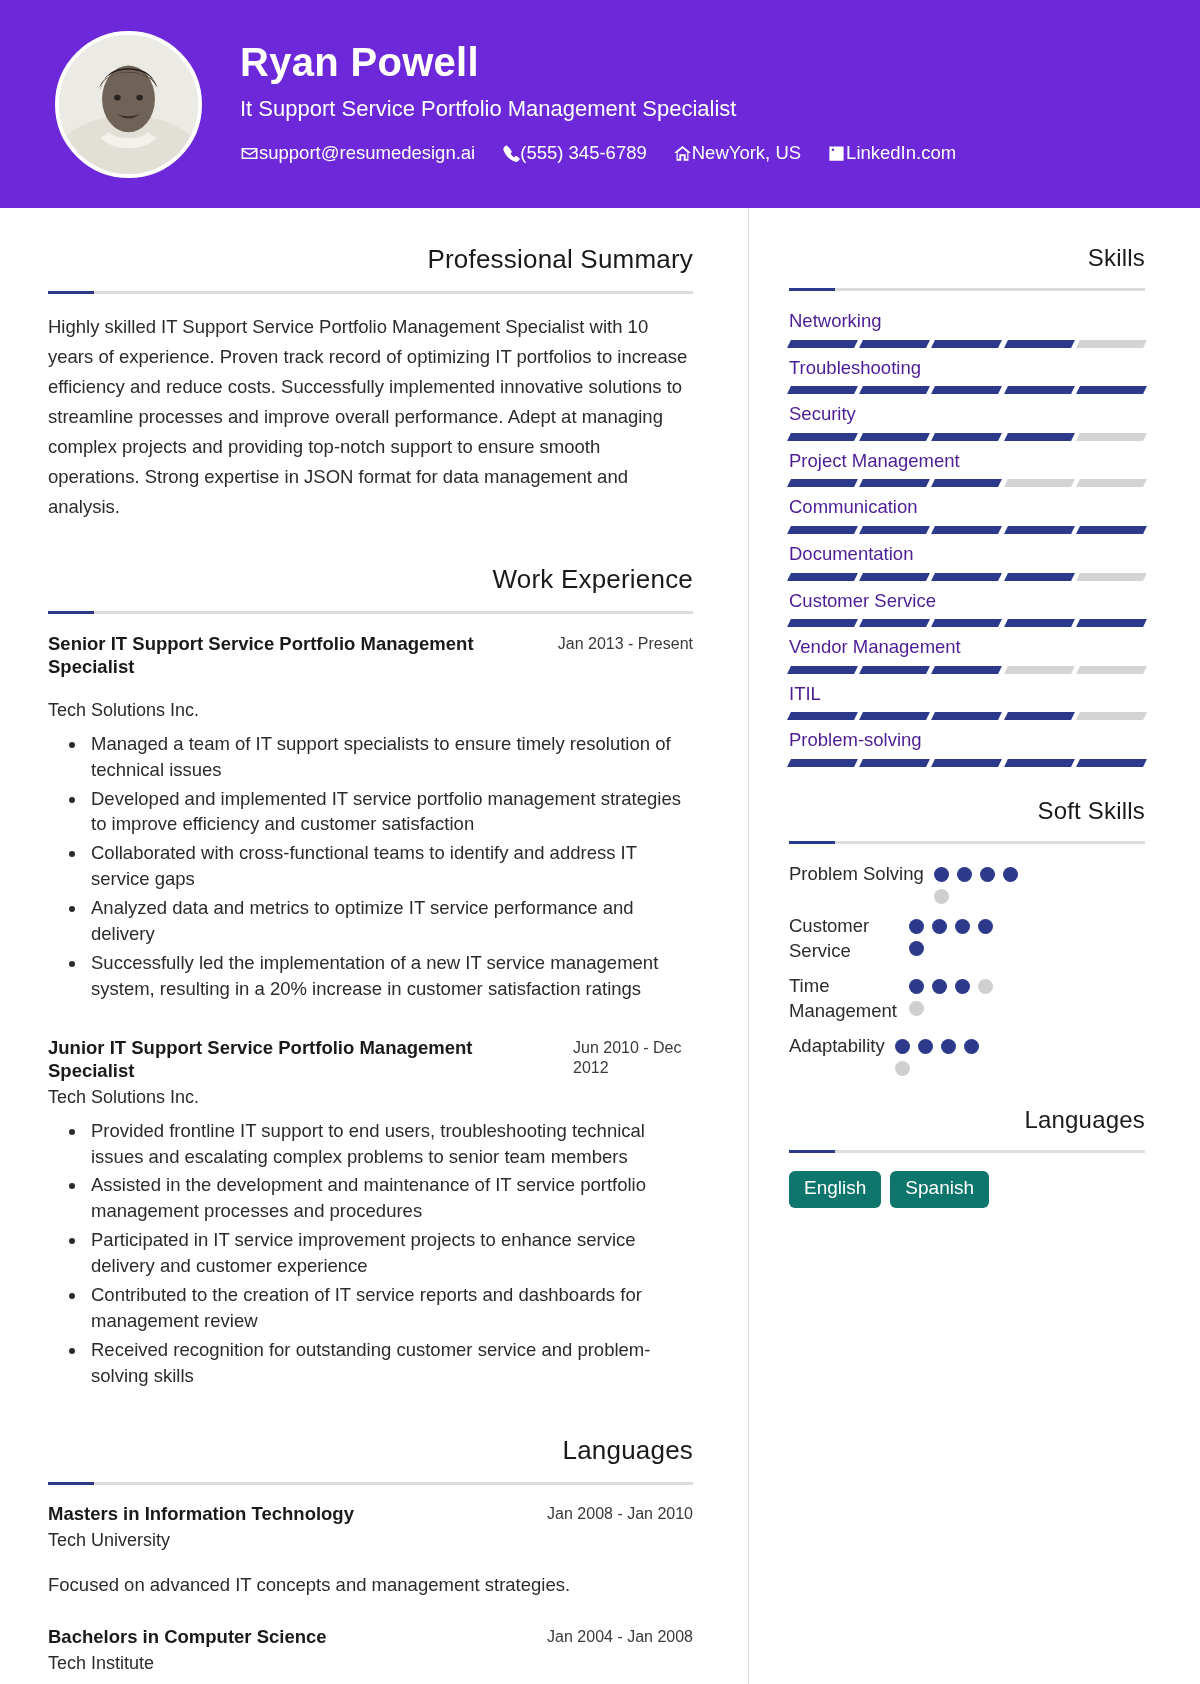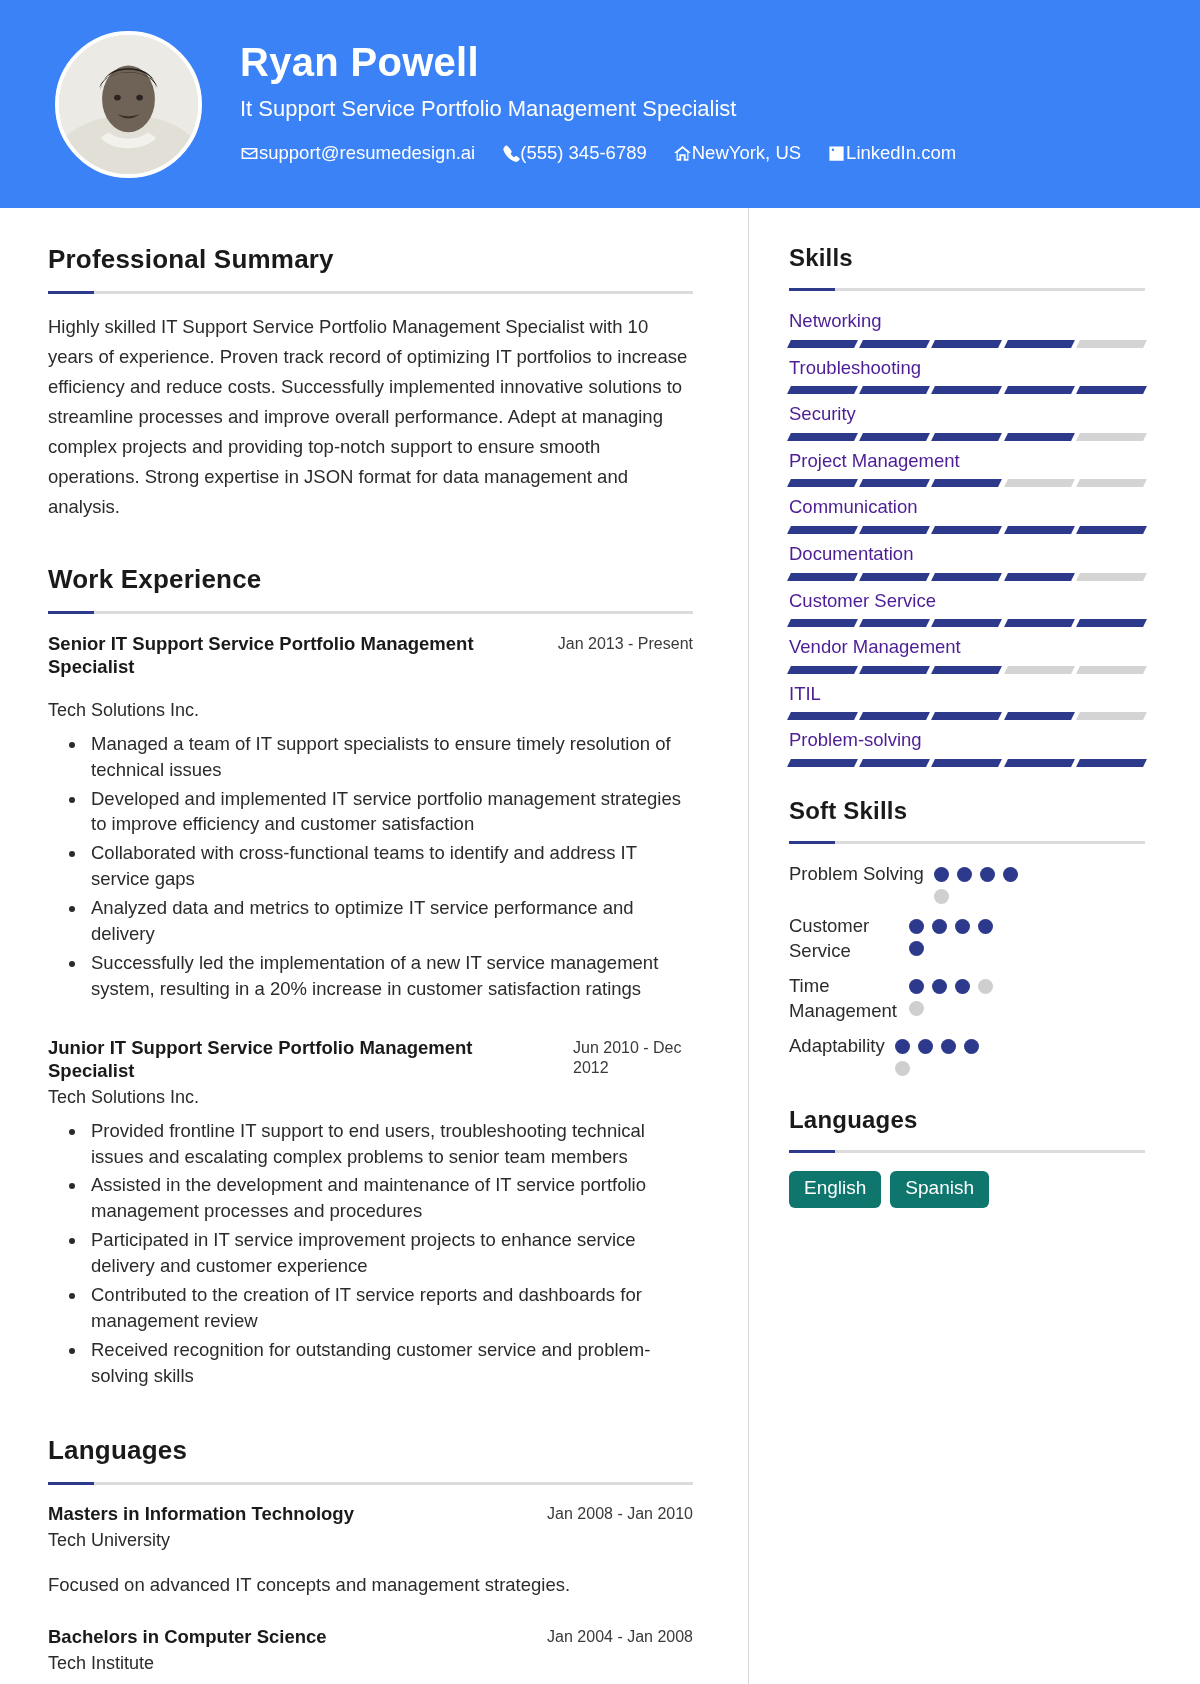--- a/index.html
+++ b/index.html
@@ -6,21 +6,21 @@
   html, body {
     width: 1200px;
     background: #ffffff;
     font-family: "Liberation Sans", sans-serif;
     color: #222222;
   }
   body { width: 1200px; min-height: 1684px; position: relative; }
 
   
   .header {
-    background: #3b82f6;
+    background: #6d28d9;
     height: 208px;
     display: flex;
     align-items: center;
     padding: 0 0 0 55px;
     position: relative;
   }
   .avatar {
     width: 147px; height: 147px;
     border-radius: 50%;
     border: 4px solid #ffffff;
@@ -69,23 +69,24 @@
   }
   .col-right {
     width: 452px;
     border-left: 1px solid #d8d8d8;
     padding: 36px 55px 30px 40px;
   }
 
   
   .sec-title {
     font-size: 26px;
-    font-weight: bold;
+    font-weight: normal;
     color: #1a1a1a;
     letter-spacing: 0.2px;
+    text-align: right;
   }
   .sec-title.small { font-size: 24px; }
   .sec-rule {
     position: relative;
     height: 3px;
     background: #dcdcdc;
     margin-top: 16px;
     margin-bottom: 18px;
   }
   .sec-rule::before {

